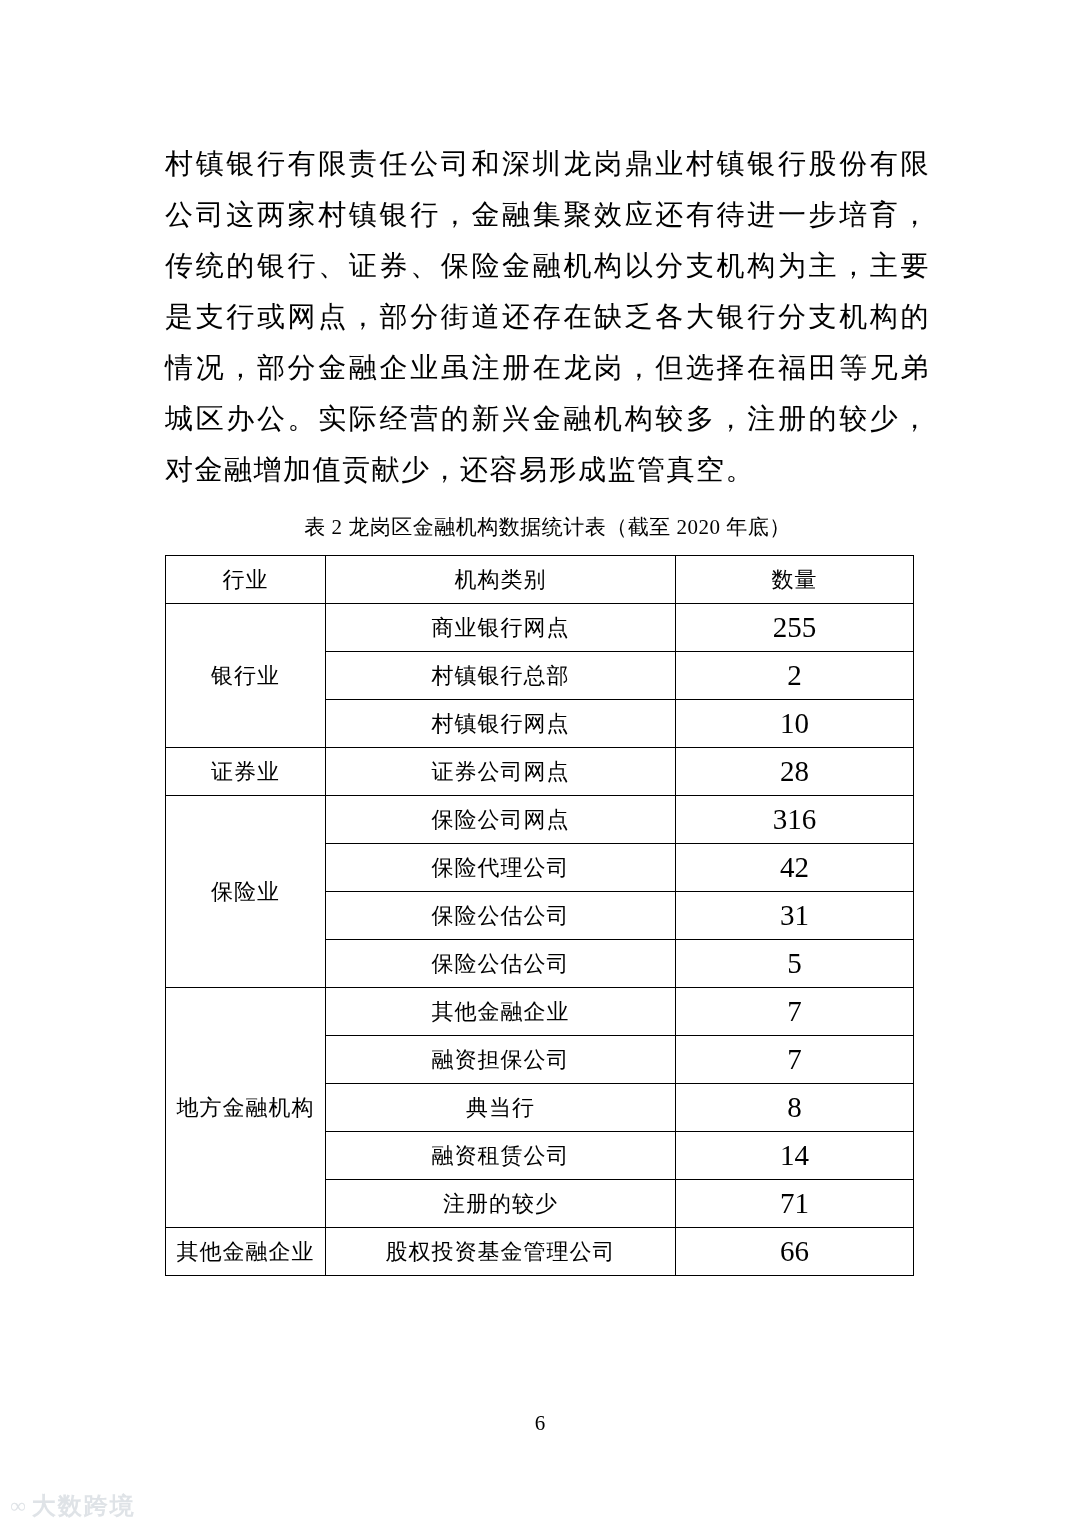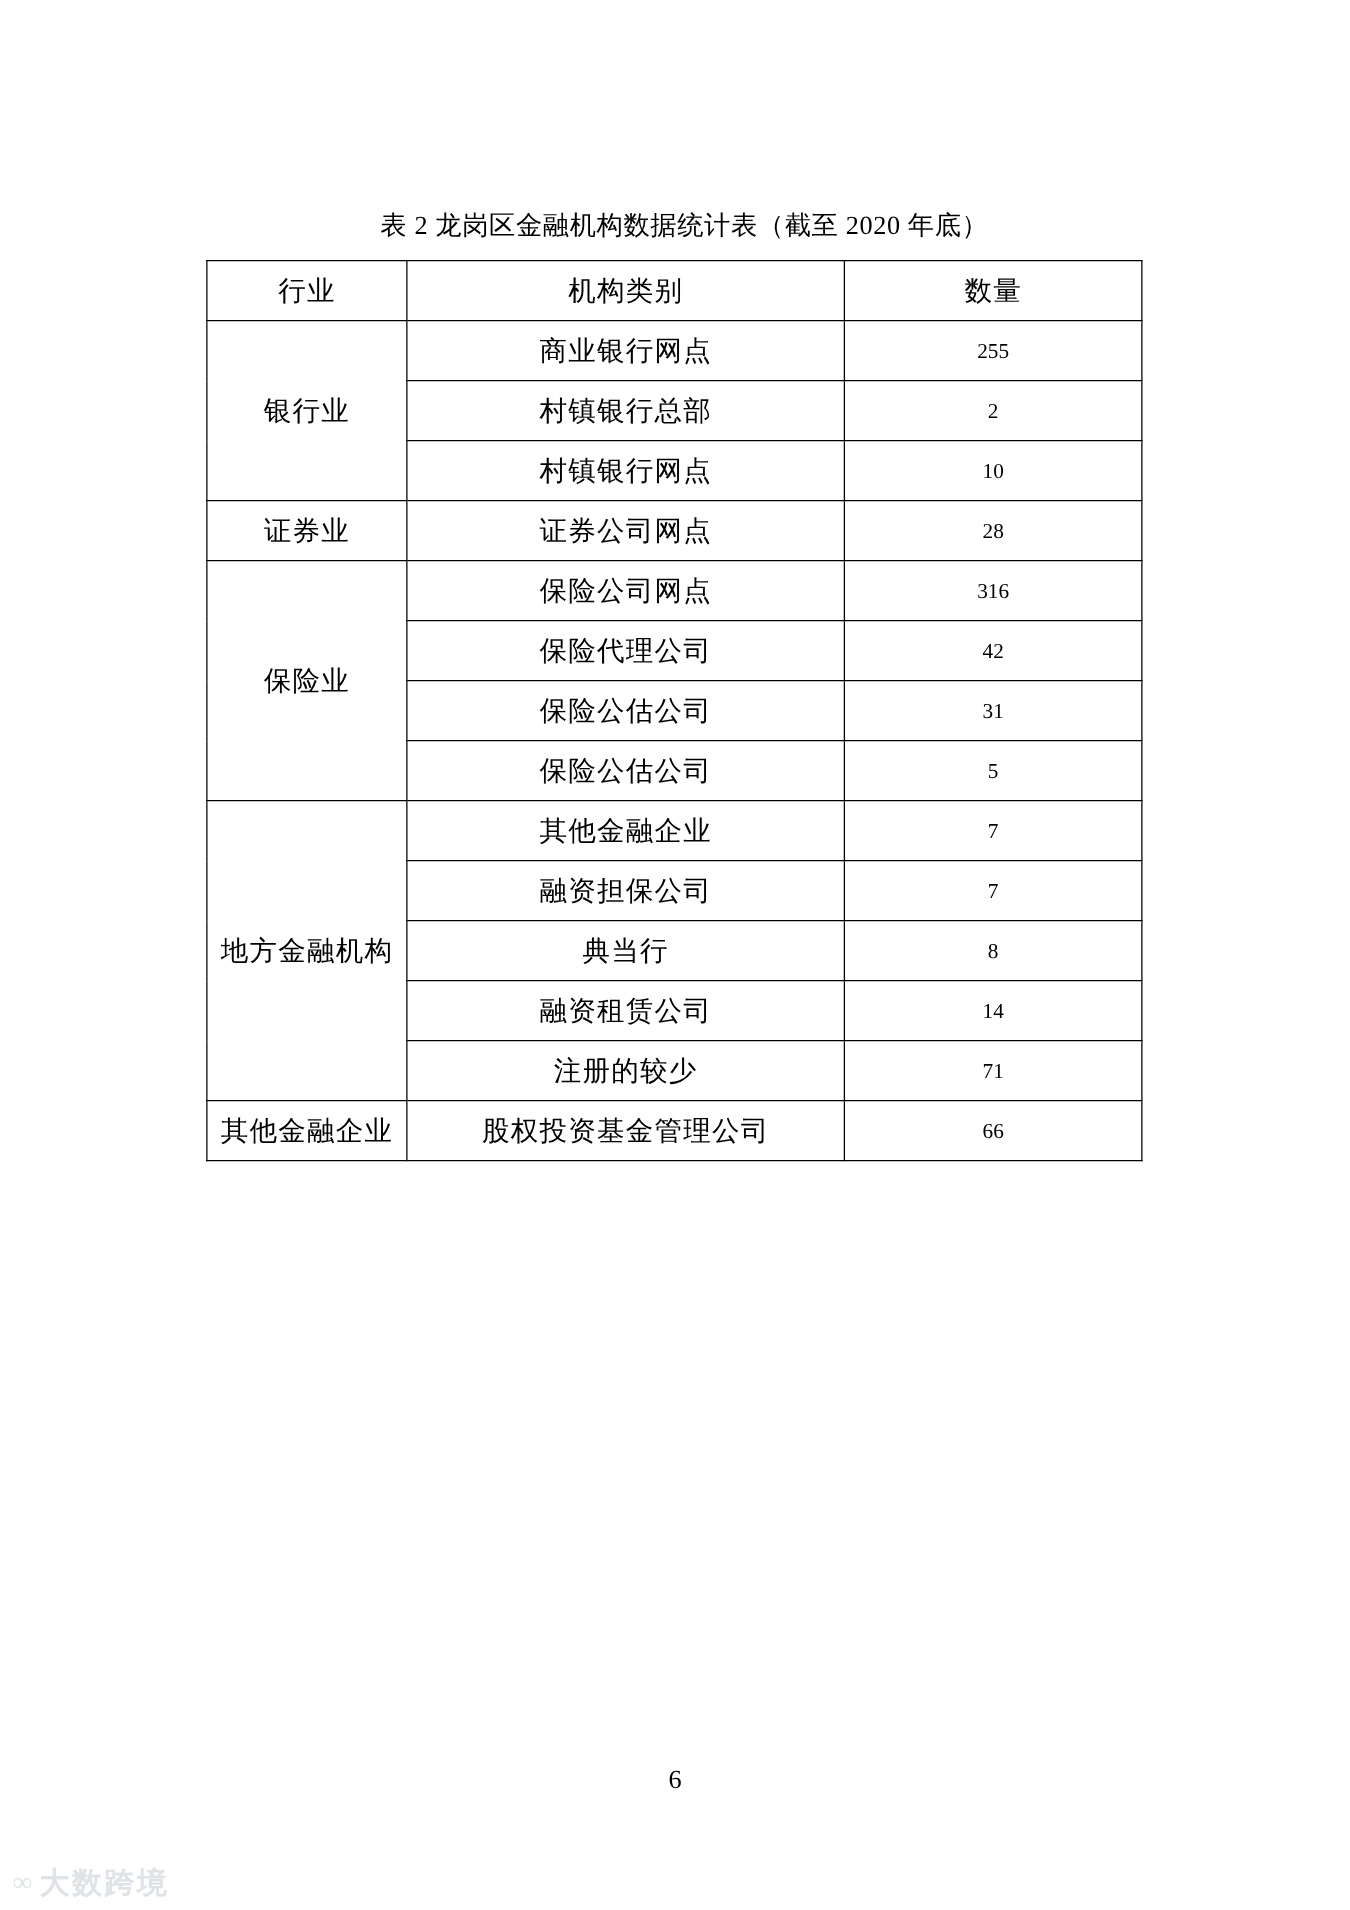--- a/index.html
+++ b/index.html
@@ -21,21 +21,21 @@
   }
   .body-paragraph {
     font-size: 28px;
     line-height: 51px;
     text-align: justify;
     text-justify: inter-character;
     letter-spacing: 1.5px;
     color: #000000;
   }
   .table-caption {
-    margin-top: 28px;
+    margin-top: 18px;
     text-align: center;
     font-size: 21px;
     letter-spacing: 0.5px;
     color: #000000;
   }
   .stats-table {
     margin-top: 14px;
     width: 748px;
     border-collapse: collapse;
     table-layout: fixed;
@@ -47,21 +47,21 @@
   .stats-table th, .stats-table td {
     border: 1px solid #000000;
     text-align: center;
     vertical-align: middle;
     height: 48px;
     padding: 0 4px;
     font-weight: normal;
     letter-spacing: 1px;
   }
   .stats-table td.num {
-    font-size: 17px;
+    font-size: 29px;
     letter-spacing: 0;
   }
   .section-heading {
     margin-top: 36px;
     margin-left: 52px;
     font-size: 30px;
     font-weight: bold;
     letter-spacing: 1px;
   }
   .page-number {
@@ -90,20 +90,21 @@
     font-weight: bold;
     font-style: italic;
     color: #dfe3e7;
   }
 </style>
 </head>
 <body>
 
 <div class="page">
 
+  <p class="body-paragraph">村镇银行有限责任公司和深圳龙岗鼎业村镇银行股份有限公司这两家村镇银行，金融集聚效应还有待进一步培育，传统的银行、证券、保险金融机构以分支机构为主，主要是支行或网点，部分街道还存在缺乏各大银行分支机构的情况，部分金融企业虽注册在龙岗，但选择在福田等兄弟城区办公。实际经营的新兴金融机构较多，注册的较少，对金融增加值贡献少，还容易形成监管真空。</p>
 
   <div class="table-caption">表 2  龙岗区金融机构数据统计表（截至 2020 年底）</div>
 
   <table class="stats-table">
     <colgroup>
         <col class="c1">
         <col class="c2">
         <col class="c3">
       </colgroup>
     <thead>

